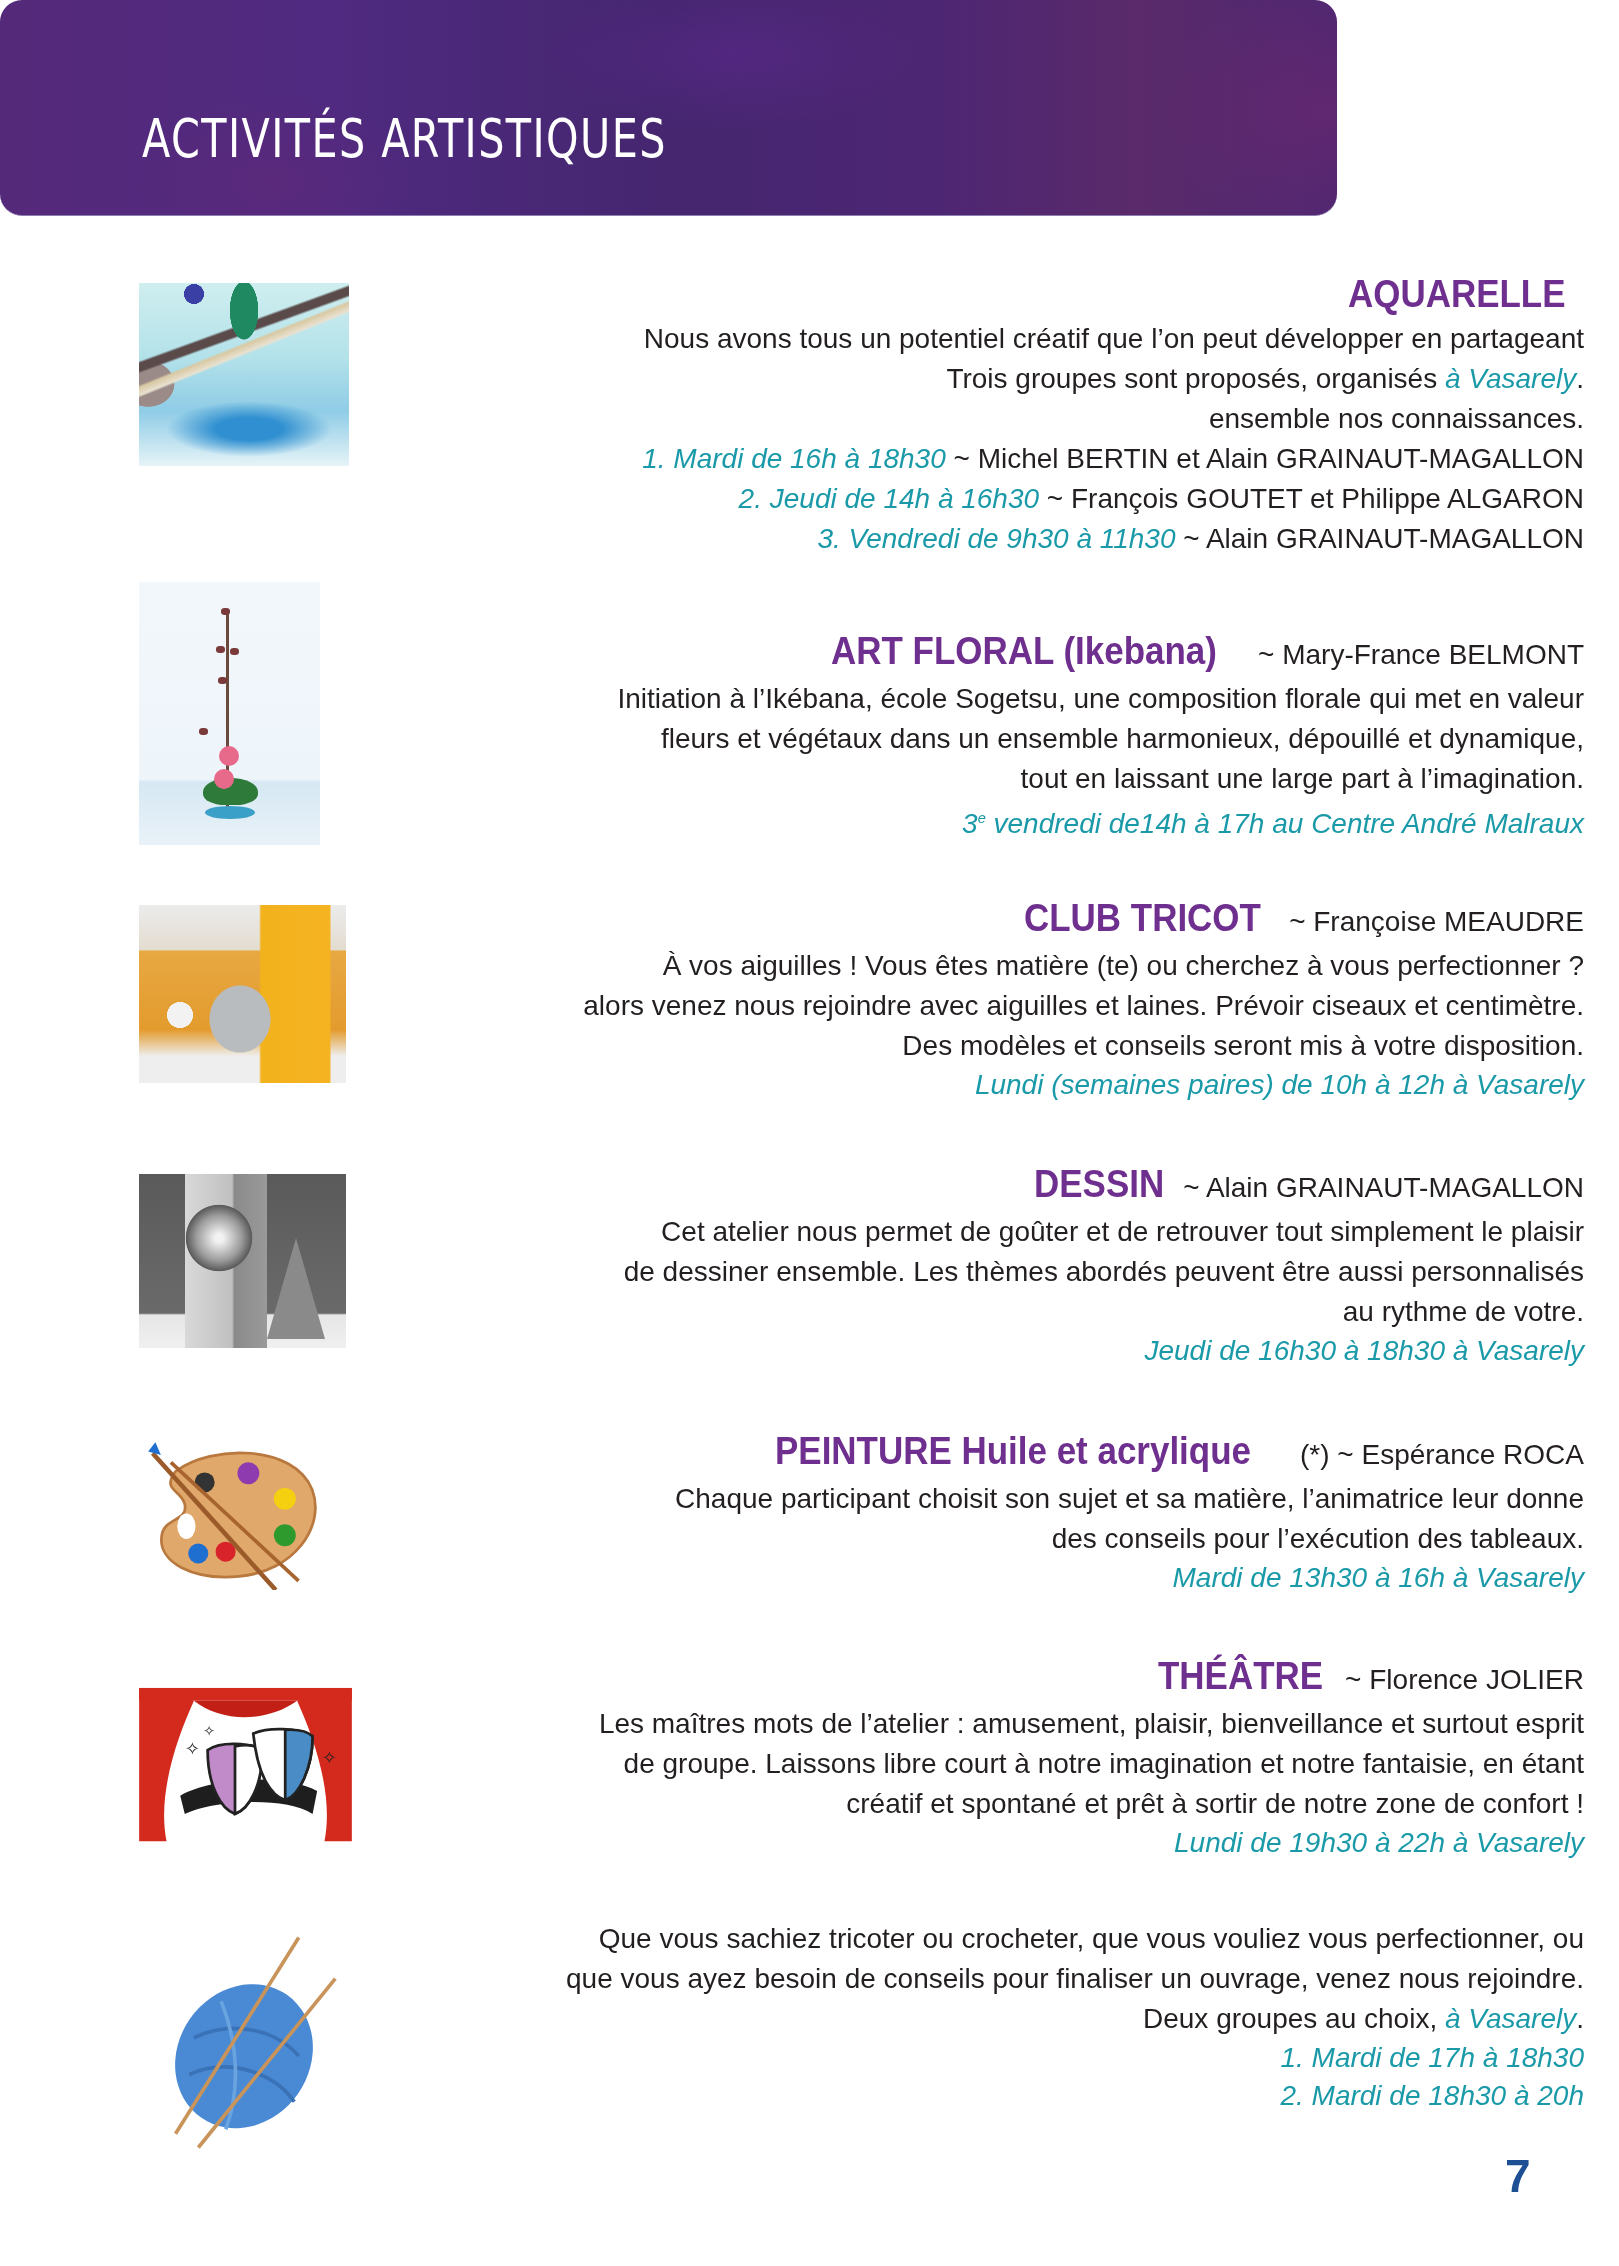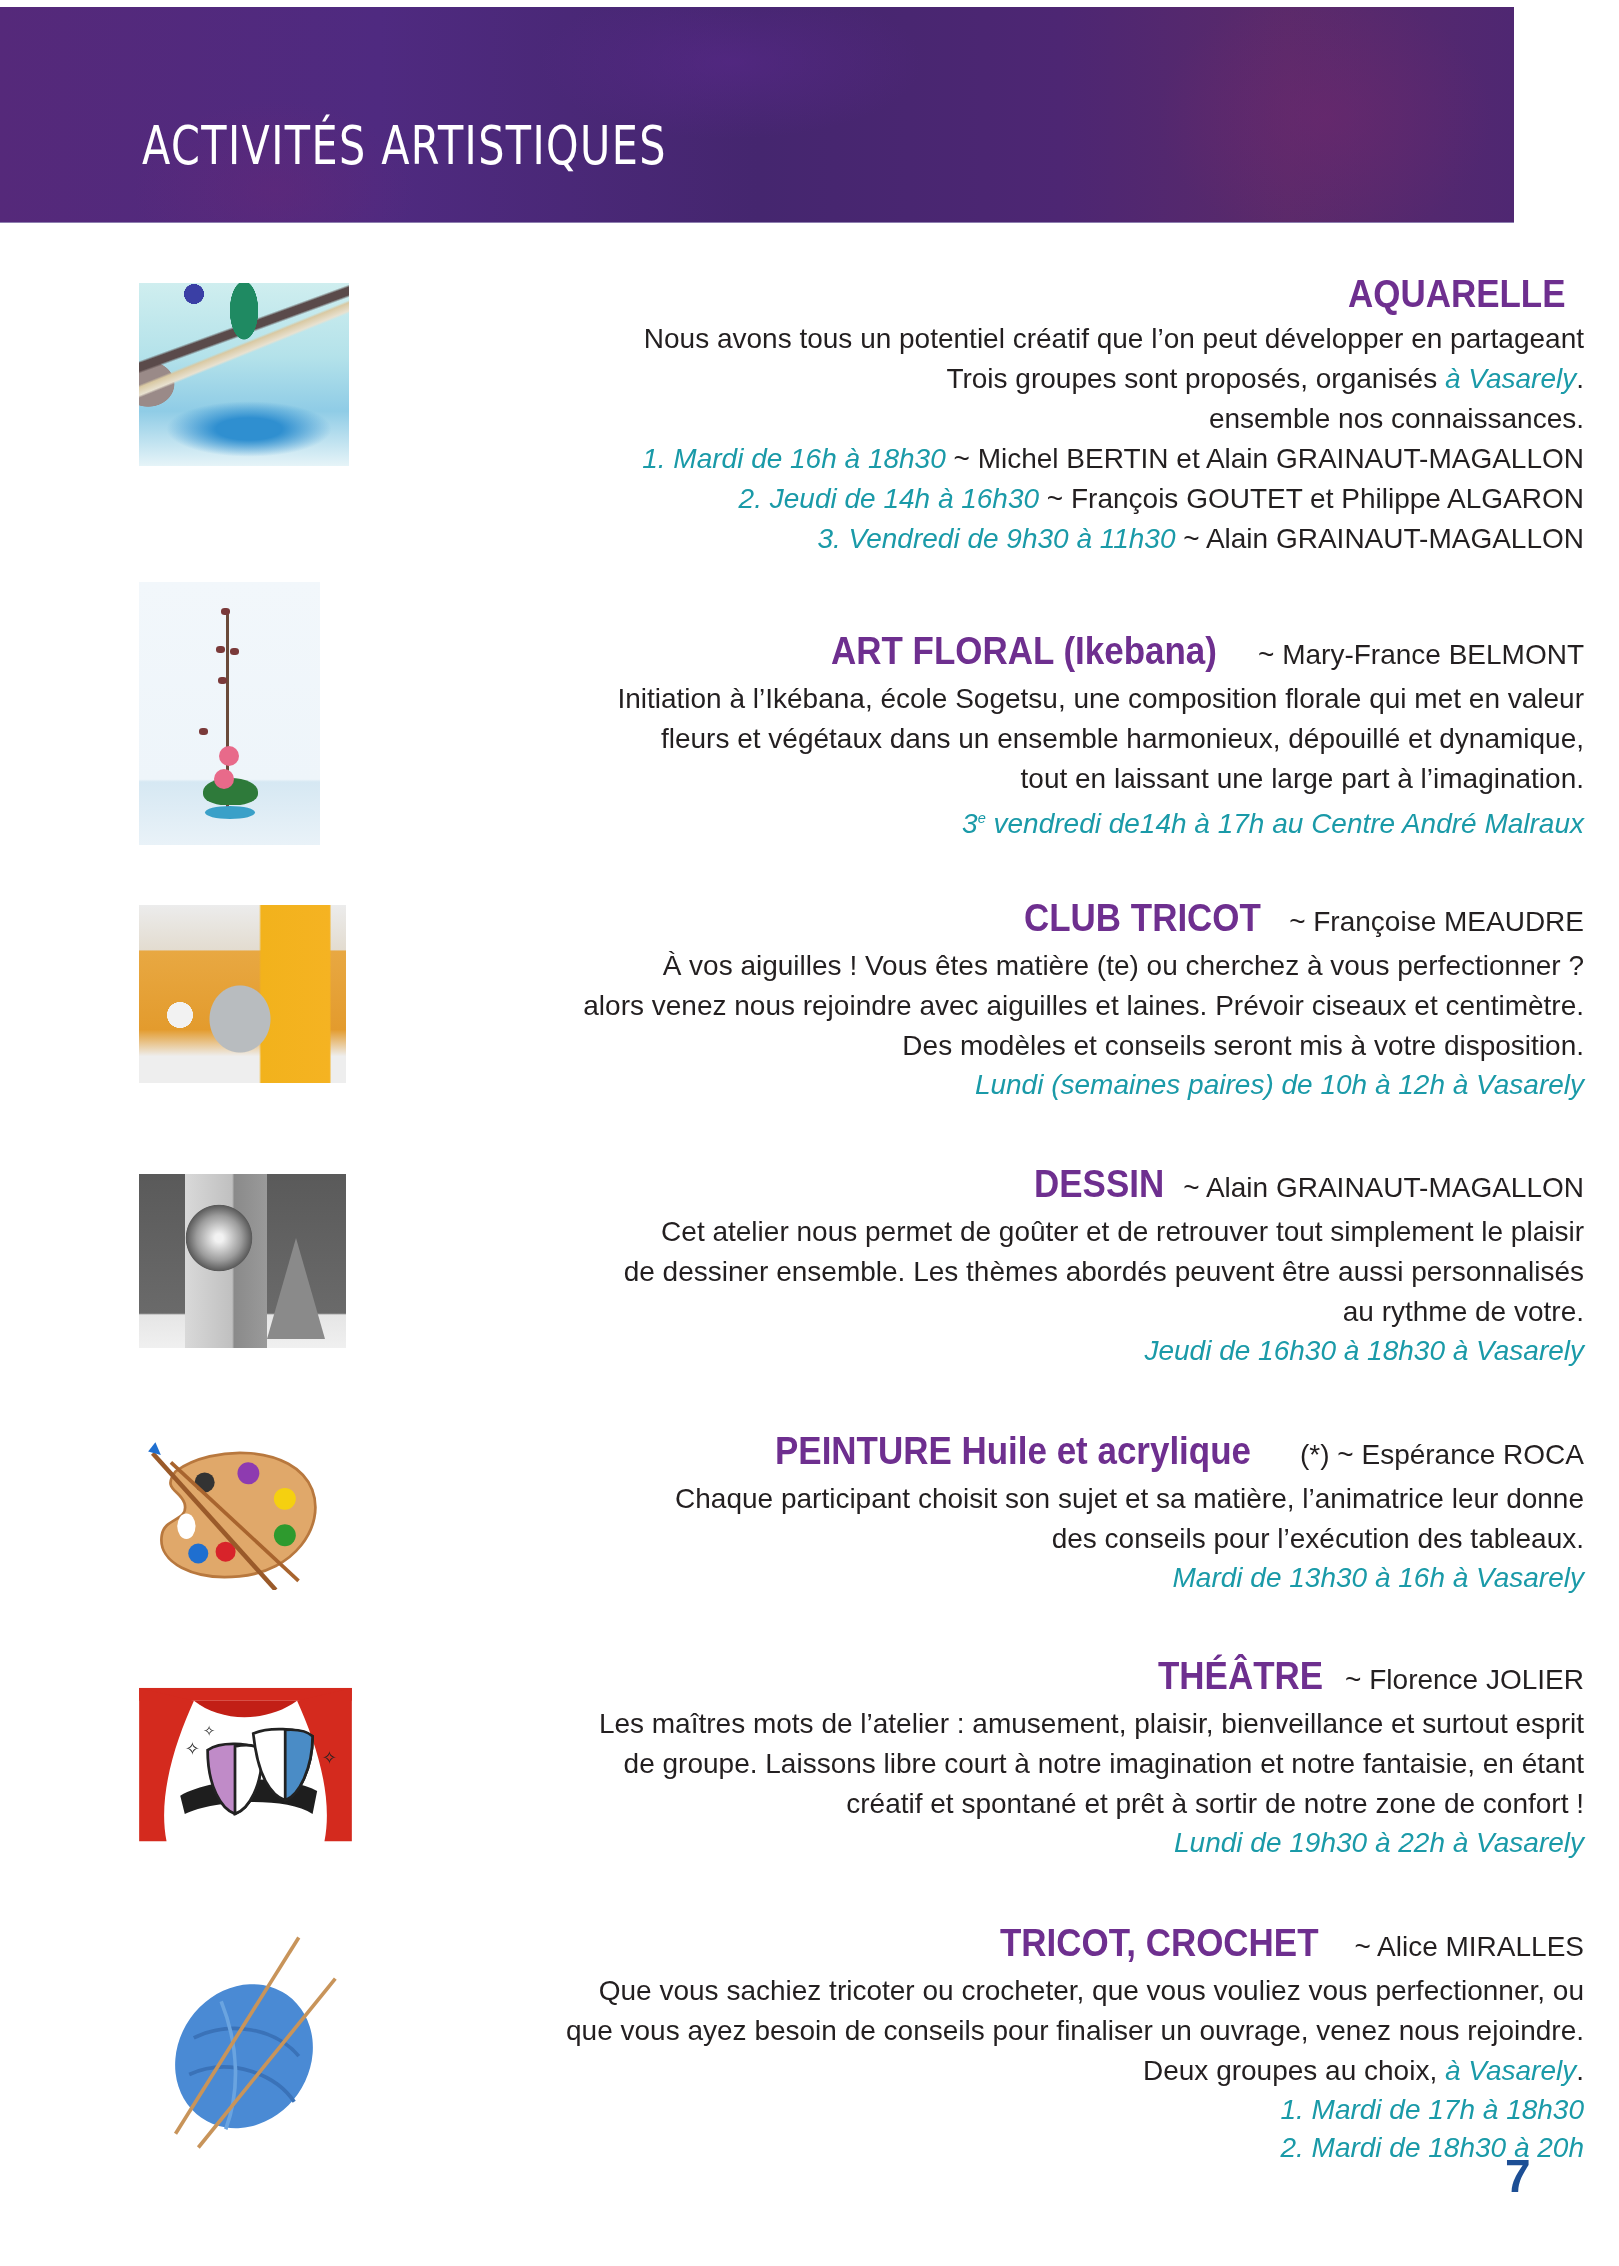--- a/index.html
+++ b/index.html
@@ -1,24 +1,24 @@
 <!DOCTYPE html>
 <html style="font-size:14.6px"><head>
 <meta charset="utf-8">
 <style>
   html, body { margin:0; padding:0; }
   body { width:1619px; height:2266px; background:#ffffff; position:relative; overflow:hidden;
          font-family:"Liberation Sans", "DejaVu Sans", sans-serif; color:#231f20; }
-  .header { position:absolute; left:0; top:7px; width:1514px; height:215px;
+  .header { position:absolute; left:0; top:0; width:1337px; height:215px;
     background:
       radial-gradient(ellipse 274px 110px at 731px 55px, rgba(90,40,140,0.55), transparent 70%),
       radial-gradient(ellipse 238px 183px at 1325px 110px, rgba(110,40,110,0.55), transparent 70%),
       radial-gradient(ellipse 201px 128px at 274px 183px, rgba(100,40,120,0.5), transparent 70%),
       linear-gradient(90deg, #55297a 0%, #4f2a80 25%, #45266f 50%, #4d2673 70%, #5a2a6a 85%, #4f2772 100%);
-    border-bottom:1.8px solid #8e7fb0; }
+    border-bottom:1.8px solid #8e7fb0;border-radius:22px; }
   .header-title { position:absolute; left:142px; top:108px; font-family:"DejaVu Sans", sans-serif;
     font-size:53px; letter-spacing:1.8px; color:#ffffff; transform:scaleX(0.78); transform-origin:left top;
     font-weight:normal; white-space:nowrap; }
   .thumb { position:absolute; left:139px; overflow:hidden; }
   .text { position:absolute; left:396px; width:1188px;text-align:right; }
   .title-line { font-size:37px; line-height:48px; white-space:nowrap; }
   .title { color:#6e2f8f; font-weight:bold; font-size:38px; transform:scaleX(0.92); display:inline-block; transform-origin:left; }
   .title-extra { color:#231f20; font-size:28px; }
   .body { font-size:28px; line-height:40px; color:#231f20; white-space:nowrap; }
   .teal { color:#1a9aa8; font-style:italic; }
@@ -194,23 +194,20 @@
     <svg width="210" height="247" viewBox="0 0 230 270">
       <ellipse cx="115" cy="150" rx="72" ry="82" transform="rotate(35 115 150)" fill="#4a8ad4"></ellipse>
       <path d="M60 130 C100 110, 150 120, 175 150" stroke="#3a72b8" stroke-width="4" fill="none"></path>
       <path d="M55 170 C100 150, 150 170, 170 200" stroke="#3a72b8" stroke-width="4" fill="none"></path>
       <path d="M90 90 C110 140, 110 190, 95 230" stroke="#6aa4e0" stroke-width="4" fill="none"></path>
       <line x1="175" y1="20" x2="40" y2="235" stroke="#c8945a" stroke-width="4"></line>
       <line x1="215" y1="65" x2="65" y2="250" stroke="#c8945a" stroke-width="4"></line>
     </svg>
   </div>
   <div class="text" style="top:1919px;">
-    <div class="title-line">
-      <span class="title">TRICOT, CROCHET</span><span class="title-extra"> ~ Alice MIRALLES</span>
-    </div>
     <div class="body">Que vous sachiez tricoter ou crocheter, que vous vouliez vous perfectionner, ou</div>
     <div class="body">que vous ayez besoin de conseils pour finaliser un ouvrage, venez nous rejoindre.</div>
     <div class="body"><span>Deux groupes au choix, </span><span class="teal">à Vasarely</span><span>.</span></div>
     <div class="sched">1. Mardi de 17h à 18h30</div>
     <div class="sched">2. Mardi de 18h30 à 20h</div>
   </div>
 </div>
 
 <div class="page-num">7</div>
 

